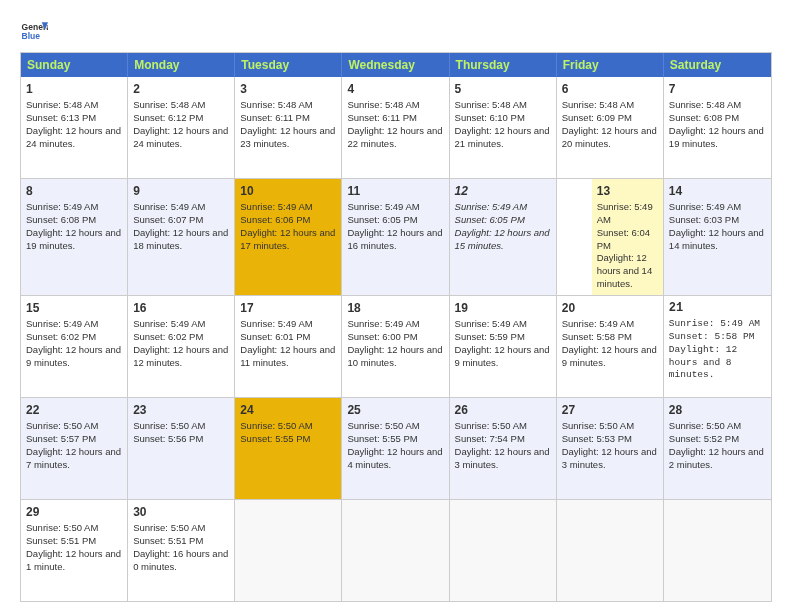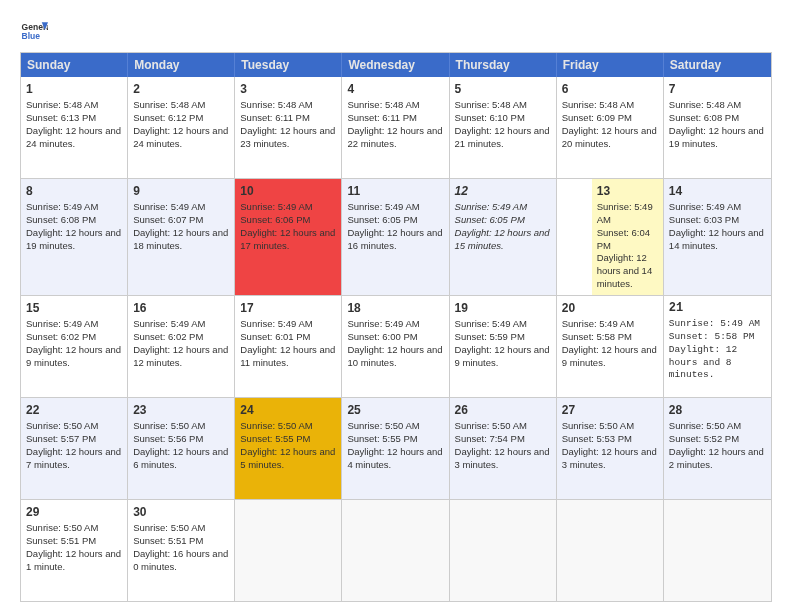--- a/index.html
+++ b/index.html
@@ -49,21 +49,21 @@
       display: flex;
       flex-direction: column;
       border: 1px solid #ccc;
     }
     .cal-header {
       display: grid;
       grid-template-columns: repeat(7, 1fr);
       background: #3a6bc9;
     }
     .cal-header-cell {
-      color: #e5e5e5;
+      color: #bef264;
       font-size: 12px;
       font-weight: bold;
       padding: 5px 6px;
       text-align: left;
       border-right: 1px solid #5580d5;
     }
     .cal-header-cell:last-child { border-right: none; }
     .cal-body {
       flex: 1;
       display: flex;
@@ -181,21 +181,21 @@
             <div>Sunrise: 5:49 AM</div>
             <div>Sunset: 6:08 PM</div>
             <div>Daylight: 12 hours and 19 minutes.</div>
           </div>
           <div class="cal-cell" style="background: rgb(238, 241, 251);">
             <span class="day-num">9</span>
             <div>Sunrise: 5:49 AM</div>
             <div>Sunset: 6:07 PM</div>
             <div>Daylight: 12 hours and 18 minutes.</div>
           </div>
-          <div class="cal-cell" style="background: #ef4444;">
+          <div class="cal-cell" style="background: #eab308;">
             <span class="day-num">10</span>
             <div>Sunrise: 5:49 AM</div>
             <div>Sunset: 6:06 PM</div>
             <div>Daylight: 12 hours and 17 minutes.</div>
           </div>
           <div class="cal-cell" style="background: rgb(238, 241, 251);">
             <span class="day-num">11</span>
             <div>Sunrise: 5:49 AM</div>
             <div>Sunset: 6:05 PM</div>
             <div>Daylight: 12 hours and 16 minutes.</div>
@@ -267,27 +267,25 @@
           <div class="cal-cell" style="background: rgb(238, 241, 251);">
             <span class="day-num">22</span>
             <div>Sunrise: 5:50 AM</div>
             <div>Sunset: 5:57 PM</div>
             <div>Daylight: 12 hours and 7 minutes.</div>
           </div>
           <div class="cal-cell" style="background: rgb(238, 241, 251);">
             <span class="day-num">23</span>
             <div>Sunrise: 5:50 AM</div>
             <div>Sunset: 5:56 PM</div>
-            <div>Daylight: 12 hours and 6 minutes.</div>
           </div>
           <div class="cal-cell" style="background: #eab308;">
             <span class="day-num">24</span>
             <div>Sunrise: 5:50 AM</div>
             <div>Sunset: 5:55 PM</div>
-            <div>Daylight: 12 hours and 5 minutes.</div>
           </div>
           <div class="cal-cell" style="background: rgb(238, 241, 251);">
             <span class="day-num">25</span>
             <div>Sunrise: 5:50 AM</div>
             <div>Sunset: 5:55 PM</div>
             <div>Daylight: 12 hours and 4 minutes.</div>
           </div>
           <div class="cal-cell" style="background: rgb(238, 241, 251);">
             <span class="day-num">26</span>
             <div>Sunrise: 5:50 AM</div>

